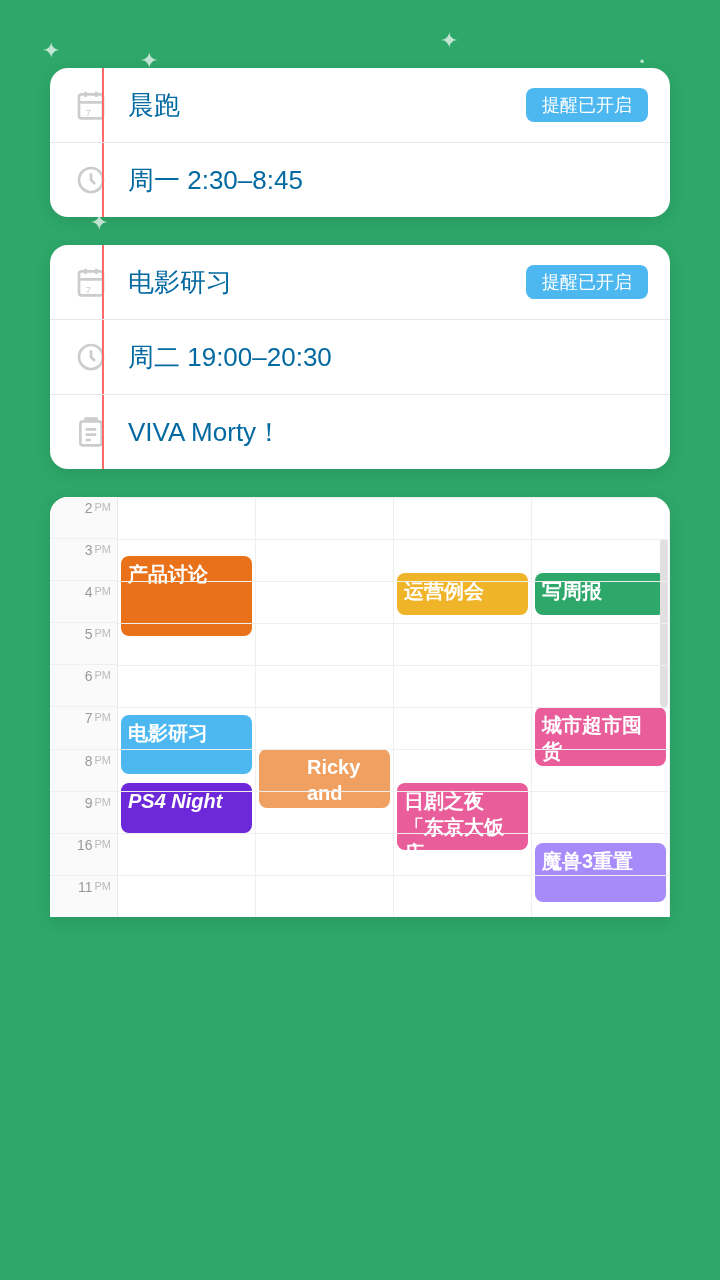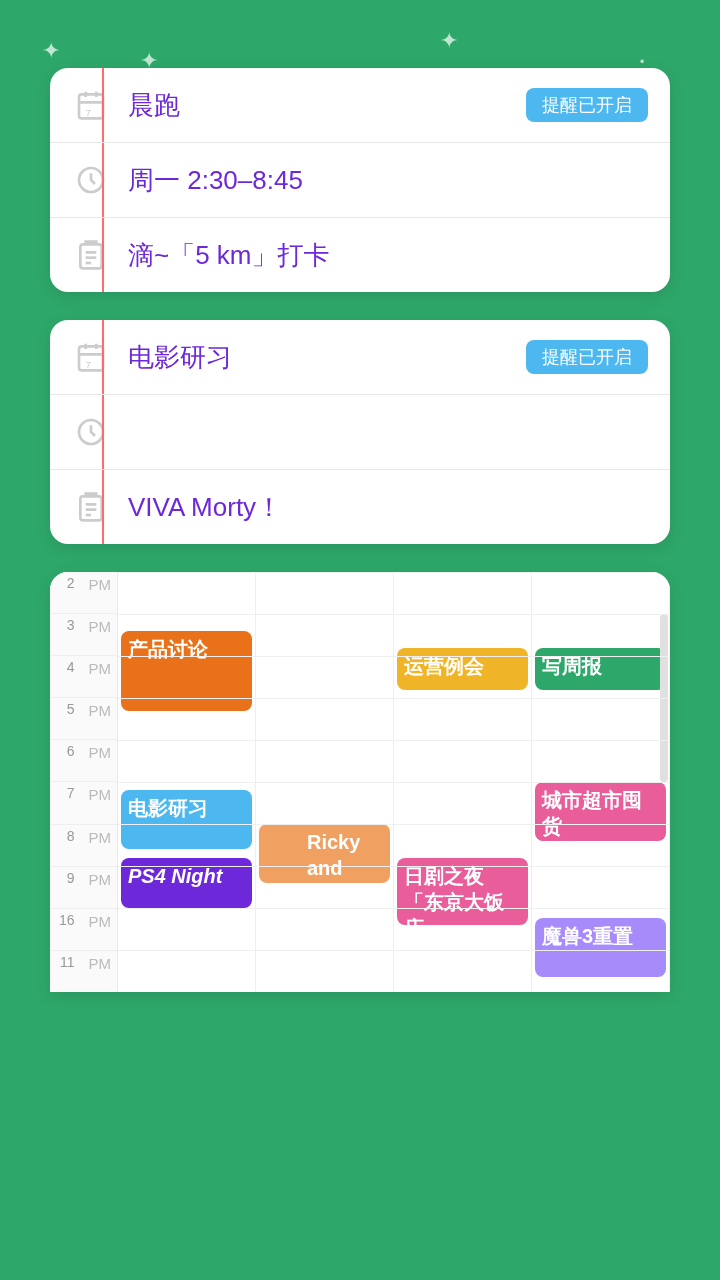--- a/index.html
+++ b/index.html
@@ -78,21 +78,21 @@
       width: 32px;
       height: 32px;
       fill: none;
       stroke: #ccc;
       stroke-width: 2;
     }
     .card-content {
       flex: 1;
       padding-left: 18px;
       font-size: 26px;
-      color: #6d28d9;
+      color: #0369a1;
     }
     .card-badge {
       background: #4db8f0;
       color: #fff;
       border-radius: 8px;
       padding: 5px 16px;
       font-size: 18px;
       font-weight: 500;
       white-space: nowrap;
     }
@@ -128,23 +128,23 @@
       color: #aaa;
       border-bottom: 1px solid #efefef;
     }
     .cal-time-slot:last-child { border-bottom: none; }
     .cal-time-num {
       font-size: 14px;
       color: #999;
       line-height: 1;
     }
     .cal-time-ampm {
-      font-size: 15px;
+      font-size: 11px;
       color: #bbb;
-      margin-left: 14px;
+      margin-left: 2px;
     }
     .cal-body {
       flex: 1;
       display: flex;
       position: relative;
       overflow: hidden;
     }
     
     .cal-col {
       flex: 1;
@@ -218,33 +218,20 @@
       <div class="card-row">
         <div class="card-row-accent"></div>
         <div class="card-icon">
           <svg viewBox="0 0 24 24">
             <circle cx="12" cy="12" r="9"></circle>
             <polyline points="12 7 12 12 15 15"></polyline>
           </svg>
         </div>
         <div class="card-content">周一 2:30–8:45</div>
       </div>
-      <div class="card-row">
-        <div class="card-row-accent"></div>
-        <div class="card-icon">
-          <svg viewBox="0 0 24 24">
-            <rect x="4" y="4" width="16" height="18" rx="2"></rect>
-            <polyline points="8 4 8 2 16 2 16 4"></polyline>
-            <line x1="8" y1="10" x2="16" y2="10"></line>
-            <line x1="8" y1="14" x2="16" y2="14"></line>
-            <line x1="8" y1="18" x2="12" y2="18"></line>
-          </svg>
-        </div>
-        <div class="card-content">滴~「5 km」打卡</div>
-      </div>
     </div>
     <div class="card">
       <div class="card-row">
         <div class="card-row-accent"></div>
         <div class="card-icon">
           <svg viewBox="0 0 24 24">
             <rect x="3" y="4" width="18" height="18" rx="2" ry="2"></rect>
             <line x1="16" y1="2" x2="16" y2="6"></line>
             <line x1="8" y1="2" x2="8" y2="6"></line>
             <line x1="3" y1="10" x2="21" y2="10"></line>
@@ -255,20 +242,21 @@
         <div class="card-badge">提醒已开启</div>
       </div>
       <div class="card-row">
         <div class="card-row-accent"></div>
         <div class="card-icon">
           <svg viewBox="0 0 24 24">
             <circle cx="12" cy="12" r="9"></circle>
             <polyline points="12 7 12 12 15 15"></polyline>
           </svg>
         </div>
+        <div class="card-content">周二 19:00–20:30</div>
       </div>
       <div class="card-row">
         <div class="card-row-accent"></div>
         <div class="card-icon">
           <svg viewBox="0 0 24 24">
             <rect x="4" y="4" width="16" height="18" rx="2"></rect>
             <polyline points="8 4 8 2 16 2 16 4"></polyline>
             <line x1="8" y1="10" x2="16" y2="10"></line>
             <line x1="8" y1="14" x2="16" y2="14"></line>
             <line x1="8" y1="18" x2="12" y2="18"></line>

